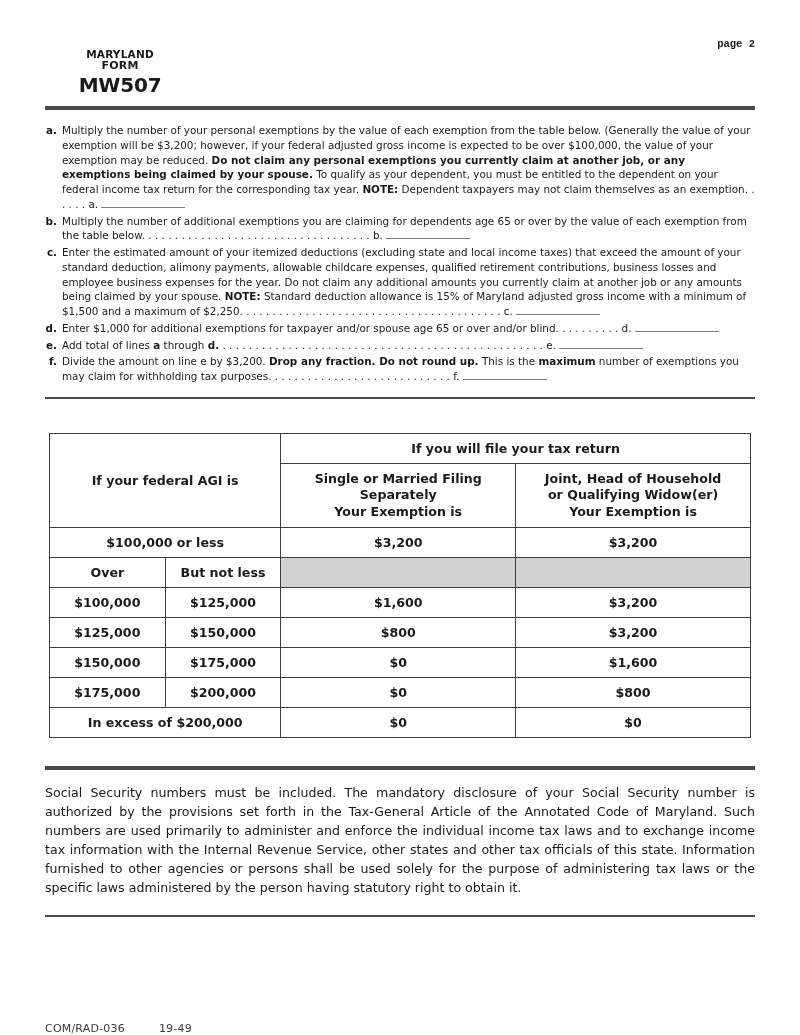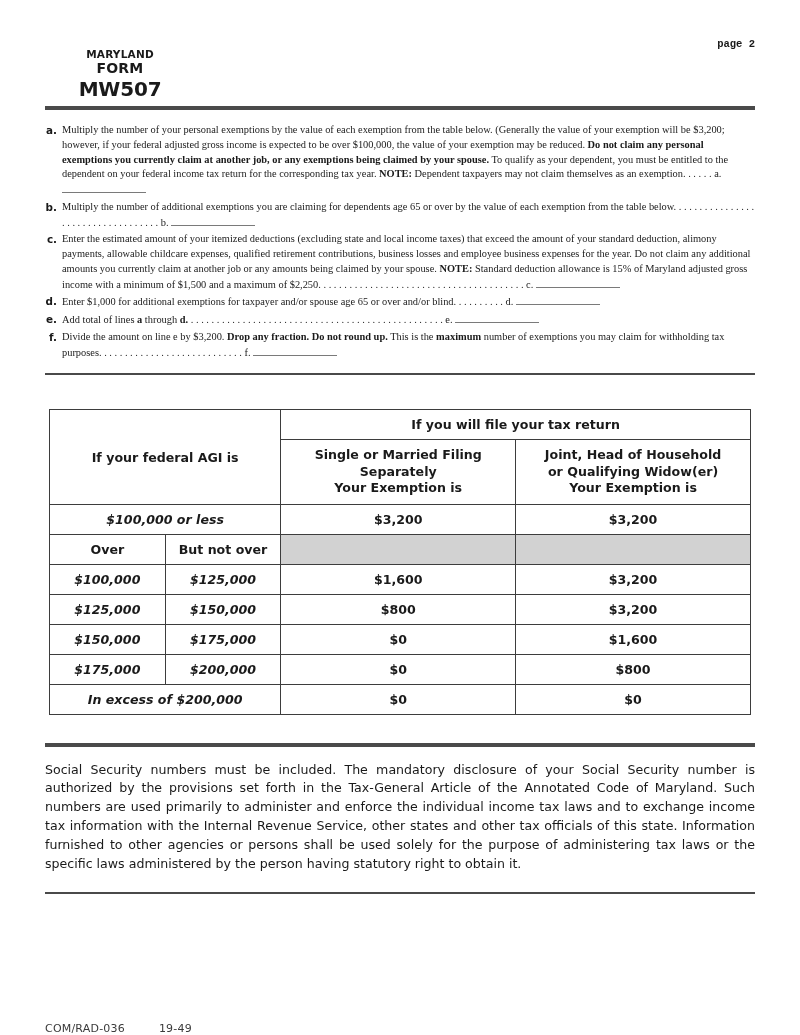--- a/index.html
+++ b/index.html
@@ -38,21 +38,21 @@
     text-align: center;
     width: 120px;
     line-height: 1.18;
   }
   .form-id .state {
     font-size: 10.5px;
     font-weight: bold;
     letter-spacing: 0.2px;
   }
   .form-id .word-form {
-    font-size: 14px;
+    font-size: 11px;
     font-weight: bold;
     letter-spacing: 0.2px;
   }
   .form-id .form-no {
     font-size: 20px;
     font-weight: bold;
     letter-spacing: -0.2px;
     margin-top: 1px;
   }
   .page-num {
@@ -105,21 +105,20 @@
     padding-right: 5px;
     box-sizing: border-box;
     padding-top: 0px;
   }
   .item-body {
     flex: 1 1 auto;
     min-width: 0;
   }
   .item-body p {
     margin: 0;
-    font-family: Liberation Serif, serif;
   }
   b { font-weight: bold; }
 
   .post-worksheet-rule {
     margin-top: 13px;
   }
 
   
   .table-wrap {
     margin-top: 34px;
@@ -155,21 +154,20 @@
     font-weight: bold;
   }
   td.shaded {
     background: #d2d2d2;
   }
   td.val {
     font-size: 12.6px;
   }
   td.range {
     font-size: 12.6px;
-    font-style: italic;
   }
   td.sub-head {
     font-size: 12.2px;
     padding: 5px 4px;
   }
 
   
   .privacy-wrap {
     margin-top: 28px;
   }
@@ -289,21 +287,21 @@
             <div class="strong-line">Your Exemption is</div>
           </td>
         </tr>
         <tr>
           <td class="range" colspan="2">$100,000 or less</td>
           <td class="val">$3,200</td>
           <td class="val">$3,200</td>
         </tr>
         <tr>
           <td class="sub-head">Over</td>
-          <td class="sub-head">But not over</td>
+          <td class="sub-head">But not less</td>
           <td class="shaded"></td>
           <td class="shaded"></td>
         </tr>
         </tbody>
         <tbody id="rows-container">
           <tr>
             <td class="range">$100,000</td>
             <td class="range">$125,000</td>
             <td class="val">$1,600</td>
             <td class="val">$3,200</td>

